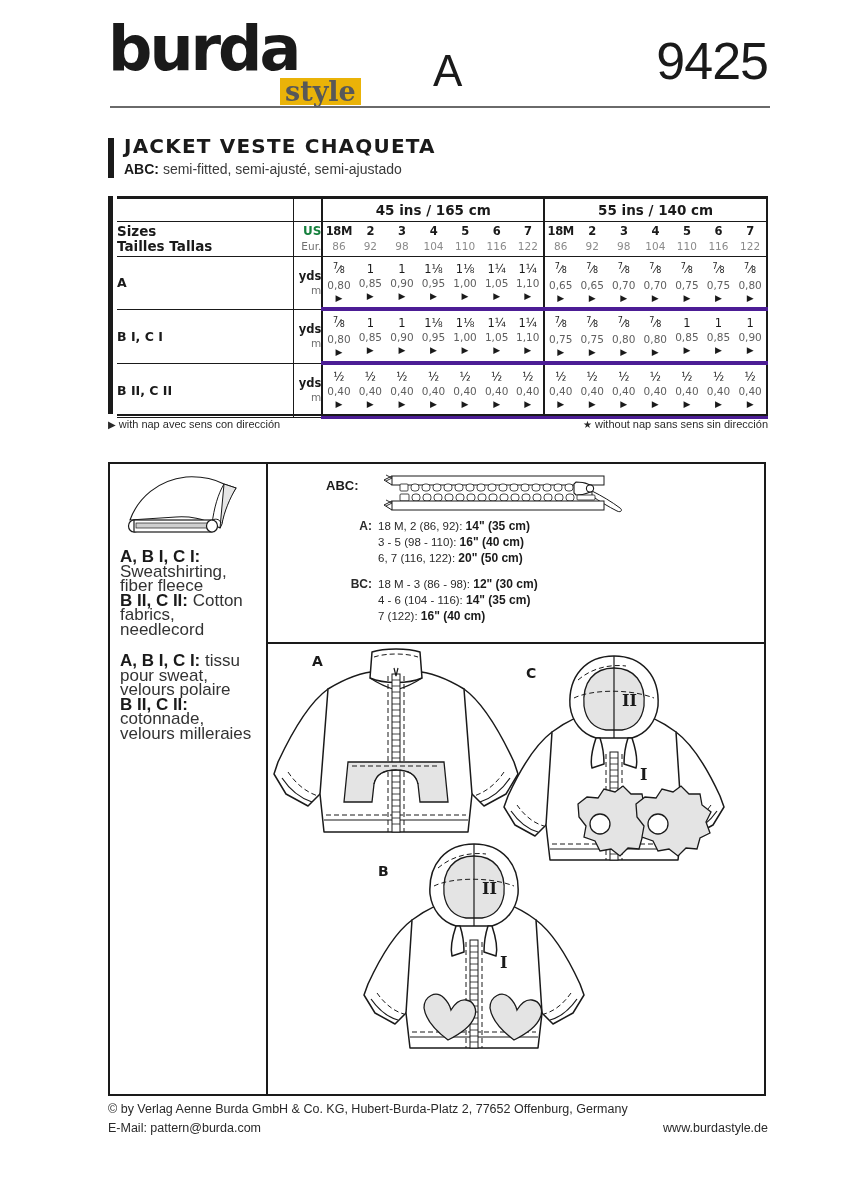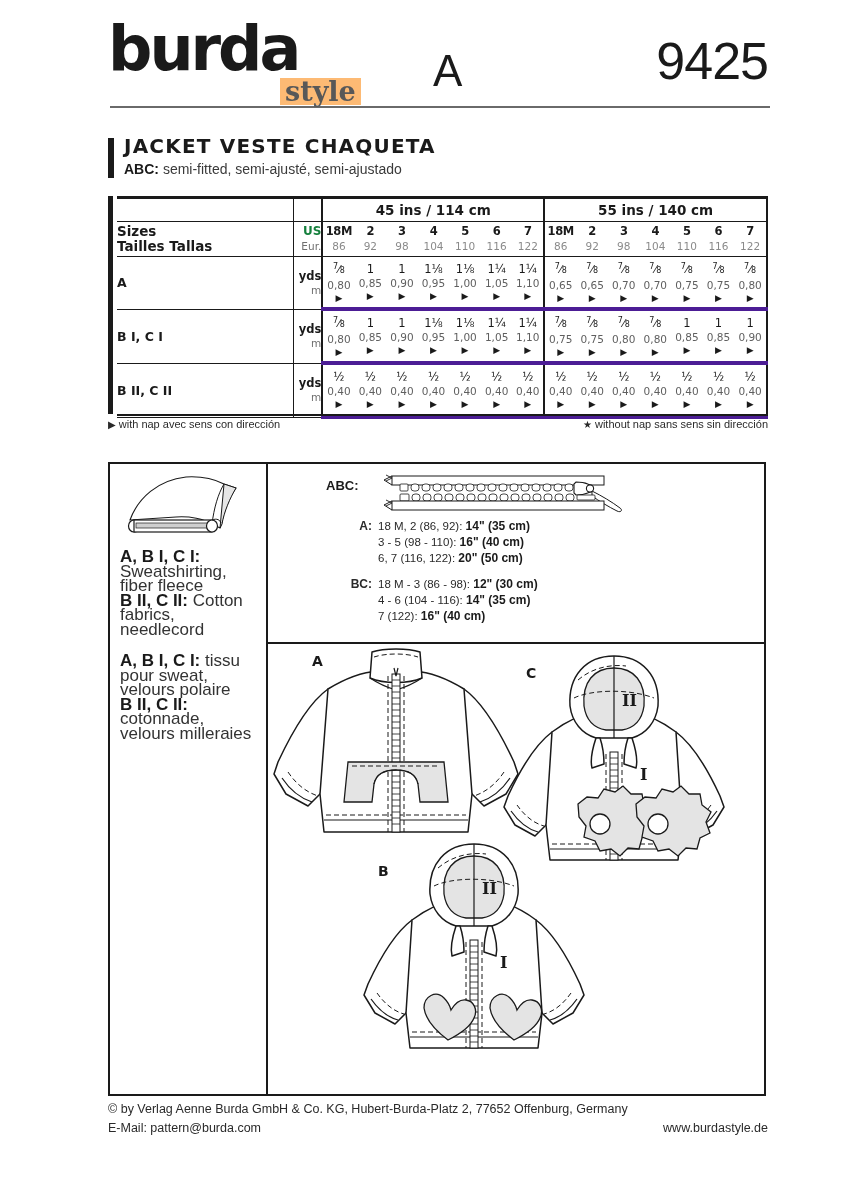--- a/index.html
+++ b/index.html
@@ -18,21 +18,21 @@
     position:absolute;left:0;top:-4px;
     font-family:"DejaVu Sans", sans-serif;
     font-weight:700;font-size:62px;letter-spacing:-3px;
     color:#1a1a1a;line-height:62px;
   }
   .logo-style{
     position:absolute;left:172px;top:56px;
     font-family:"DejaVu Serif", serif;
     font-weight:700;font-size:27px;letter-spacing:0px;
     color:#585858;line-height:27px;
-    background:#fdba74;padding:0 5px;
+    background:#eab308;padding:0 5px;
   }
   .logo-rule{position:absolute;left:2px;top:84px;width:660px;height:2px;background:#6a6a6a;}
   .view-letter{
     position:absolute;left:325px;top:24px;
     font-size:44px;font-weight:400;color:#1a1a1a;
     font-family:"Liberation Sans", sans-serif;
   }
   .pattern-number{
     position:absolute;right:0;top:8px;
     font-size:52px;font-weight:400;color:#1a1a1a;
@@ -189,21 +189,21 @@
           <col style="width:33px">
           <col style="width:33px">
           <col style="width:33px">
           <col style="width:33px">
           <col style="width:34px">
       </colgroup>
       <tbody>
         <tr class="r-top">
           <td class="hdr-blank"></td>
           <td class="hdr-blank thin-l"></td>
-          <td class="hdr-span sec-l" colspan="7">45 ins / 114 cm</td>
+          <td class="hdr-span sec-l" colspan="7">45 ins / 165 cm</td>
           <td class="hdr-span sec-l sec-r" colspan="7">55 ins / 140 cm</td>
         </tr>
 
         <tr>
           <td class="sizes-cell">
             <span>Sizes</span><br>
             <span class="t2">Tailles  Tallas</span>
           </td>
           <td class="unit-cell thin-l">
             <span class="u1">US</span>

